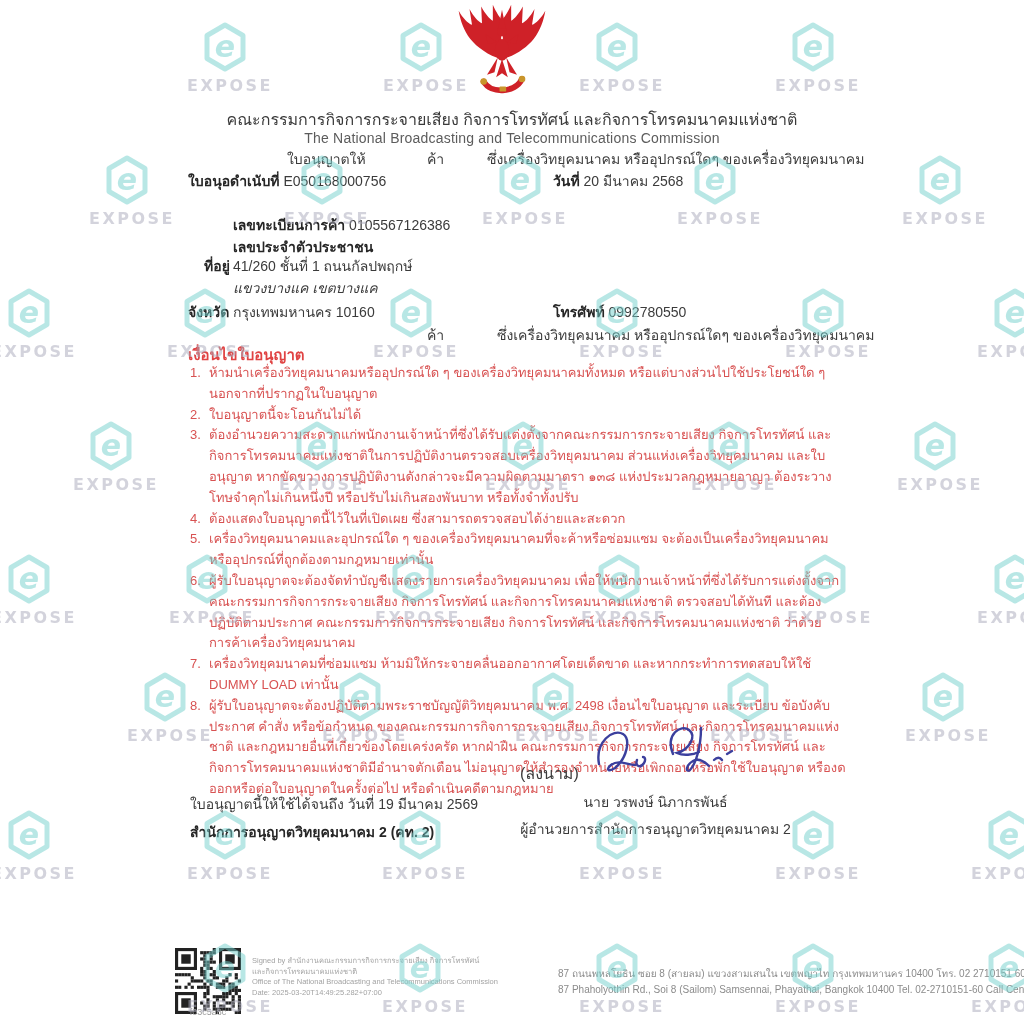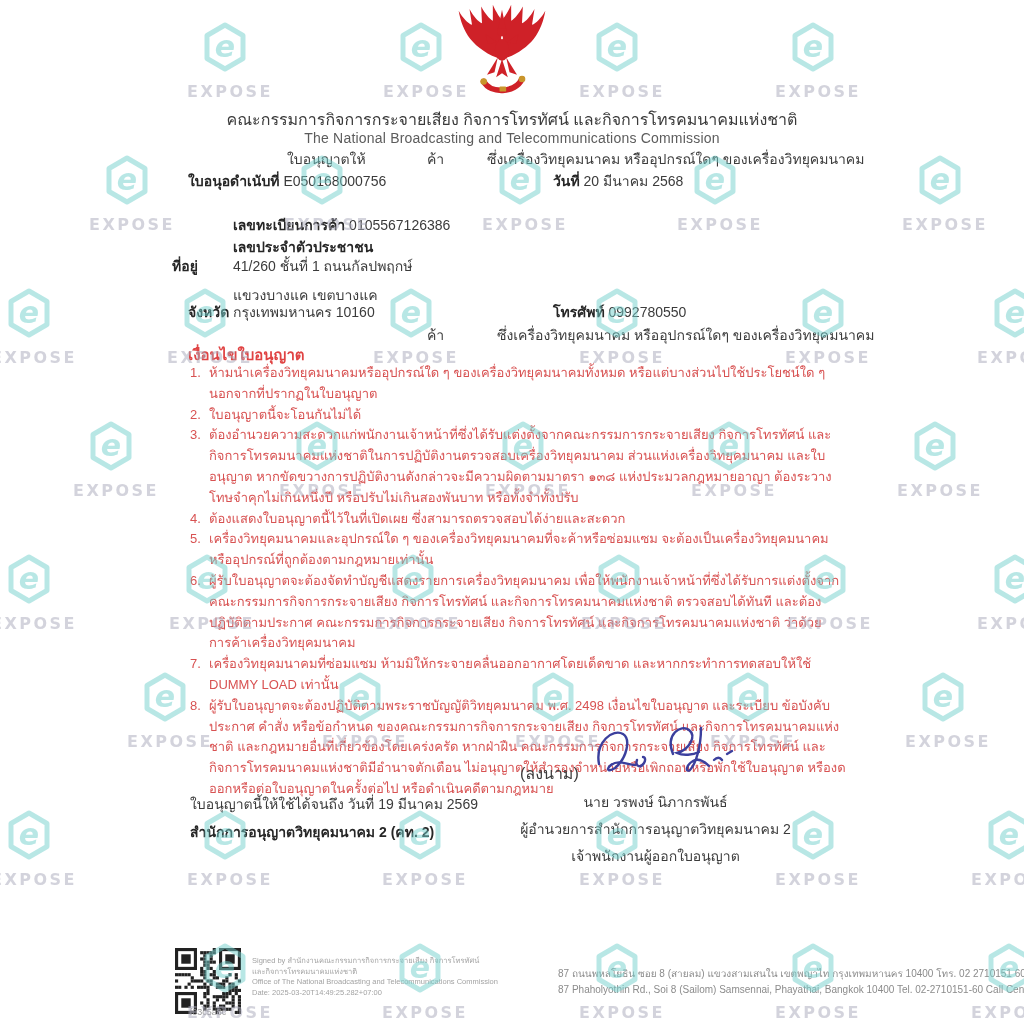--- a/index.html
+++ b/index.html
@@ -27,21 +27,21 @@
   .sig-block{position:absolute;left:518px;top:789px;width:275px;text-align:center;font-size:14px;color:#3b3b3b;}
   .sig-block div{line-height:27px;}
   .validity{left:190px;top:793px;font-size:14px;}
   .office{left:190px;top:821px;font-size:14px;font-weight:bold;color:#262626;}
   .signlabel{left:520px;top:761px;font-size:16px;}
   .footer-signed{left:252px;top:956px;font-size:7.5px;line-height:10.5px;color:#a3a3a3;white-space:nowrap;}
   .footer-addr{position:absolute;right:16px;top:966px;width:450px;text-align:right;font-size:10px;line-height:16px;color:#8b8b8b;white-space:nowrap;}
   .qr-label{left:175px;top:1007px;width:66px;text-align:center;font-size:9px;color:#9a9a9a;}
   
   .wm{position:absolute;width:76px;text-align:center;opacity:.5;pointer-events:none;z-index:9;}
-  .wm-word{font-size:16px;font-weight:bold;letter-spacing:2.5px;color:#a9a9ba;margin-top:10px;font-family:"DejaVu Sans",sans-serif;}
+  .wm-word{font-size:16px;font-weight:bold;letter-spacing:2.5px;color:#a9a9ba;margin-top:4px;font-family:"DejaVu Sans",sans-serif;}
   .wm svg{display:block;margin:0 auto;}
 </style>
 </head>
 <body>
 
 <div class="page">
 
   <svg class="abs" style="left:452px;top:4px;" width="100" height="100" viewBox="0 0 120 120">
     <g fill="#cf2128">
 
@@ -79,23 +79,23 @@
   <span class="abs fs14" style="left:487px;top:148px;">ซึ่งเครื่องวิทยุคมนาคม หรืออุปกรณ์ใดๆ ของเครื่องวิทยุคมนาคม</span>
 
   <span class="abs fs14" style="left:188px;top:170px;"><span class="b">ใบอนุอดำเนับที่</span>&nbsp;<span>E050168000756</span></span>
   <span class="abs fs14" style="left:553px;top:170px;"><span class="b">วันที่</span>&nbsp;<span>20 มีนาคม 2568</span></span>
 
 
   <span class="abs fs14" style="left:233px;top:214px;"><span class="b">เลขทะเบียนการค้า</span>&nbsp;<span>0105567126386</span></span>
 
   <span class="abs fs14" style="left:233px;top:236px;"><span class="b">เลขประจำตัวประชาชน</span>&nbsp;<span></span></span>
 
-  <span class="abs fs14 b" style="left:172px;top:255px;">ที่อยู่</span>
+  <span class="abs fs14 b" style="left:204px;top:255px;">ที่อยู่</span>
   <span class="abs fs14" style="left:233px;top:255px;">41/260  ชั้นที่ 1 ถนนกัลปพฤกษ์</span>
-  <span class="abs fs14" style="left:233px;top:284px;">แขวงบางแค เขตบางแค</span>
+  <span class="abs fs14" style="left:233px;top:277px;font-style:italic;">แขวงบางแค เขตบางแค</span>
 
   <span class="abs fs14 b" style="left:188px;top:301px;font-family:Liberation Serif, serif;">จังหวัด</span>
   <span class="abs fs14" style="left:233px;top:301px;">กรุงเทพมหานคร 10160</span>
   <span class="abs fs14" style="left:553px;top:301px;"><span class="b">โทรศัพท์</span>&nbsp;<span>0992780550</span></span>
 
   <span class="abs fs14" style="left:427px;top:324px;">ค้า</span>
   <span class="abs fs14" style="left:497px;top:324px;">ซึ่งเครื่องวิทยุคมนาคม หรืออุปกรณ์ใดๆ ของเครื่องวิทยุคมนาคม</span>
 
   <div class="abs cond-title">เงื่อนไขใบอนุญาต</div>
   <ol class="cond-list">
@@ -117,21 +117,20 @@
       <path d="M54,40 C52,46 57,49 61,43 C63,40 62,37 60,37"></path>
       <path d="M90,34 C82,14 98,4 106,10 C114,16 106,30 94,33 C100,36 110,35 116,32"></path>
       <path d="M118,8 C118,26 113,44 107,50 C102,53 103,45 110,41 C115,38 121,41 126,46"></path>
       <path d="M131,40 C134,37 137,37 139,40"></path>
       <path d="M144,34 L149,31"></path>
     </g>
   </svg>
   <div class="sig-block">
     <div>นาย วรพงษ์ นิภากรพันธ์</div>
     <div>ผู้อำนวยการสำนักการอนุญาตวิทยุคมนาคม 2</div>
-    <div>เจ้าพนักงานผู้ออกใบอนุญาต</div>
   </div>
 
   <span class="abs validity">ใบอนุญาตนี้ให้ใช้ได้จนถึง วันที่ 19 มีนาคม 2569</span>
   <span class="abs office">สำนักการอนุญาตวิทยุคมนาคม 2 (คท. 2)</span>
 
   <svg class="abs" style="left:175px;top:948px;" width="66" height="66" viewBox="0 0 66 66" id="qr">
       <rect width="66" height="66" fill="#fff"></rect>
       <rect x="0" y="0" width="22" height="22" fill="#222"></rect>
       <rect x="3.142857142857143" y="3.142857142857143" width="15.714285714285714" height="15.714285714285714" fill="#fff"></rect>
       <rect x="6.285714285714286" y="6.285714285714286" width="9.428571428571429" height="9.428571428571429" fill="#222"></rect>

